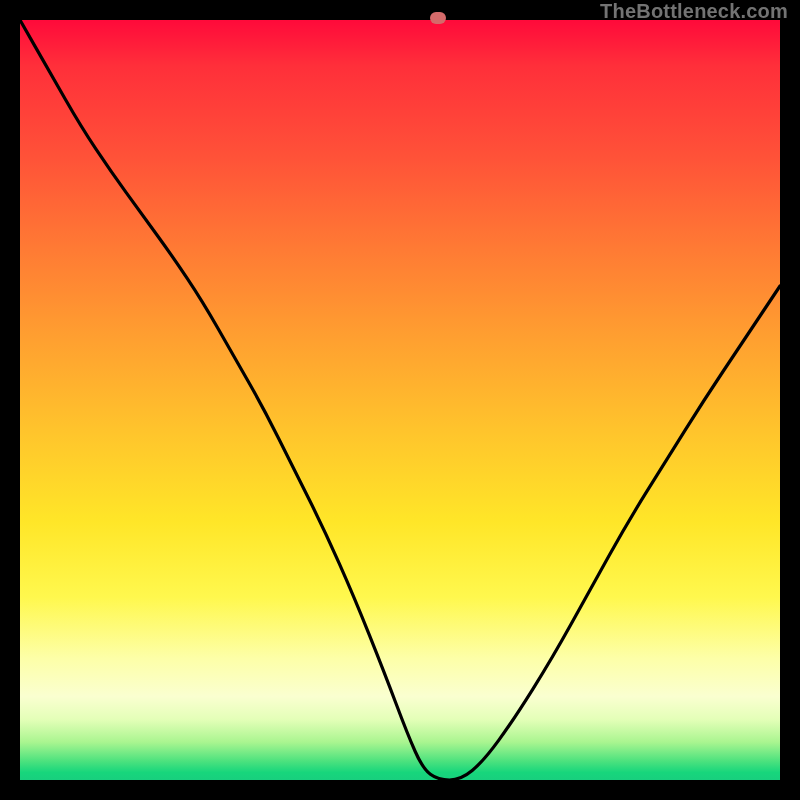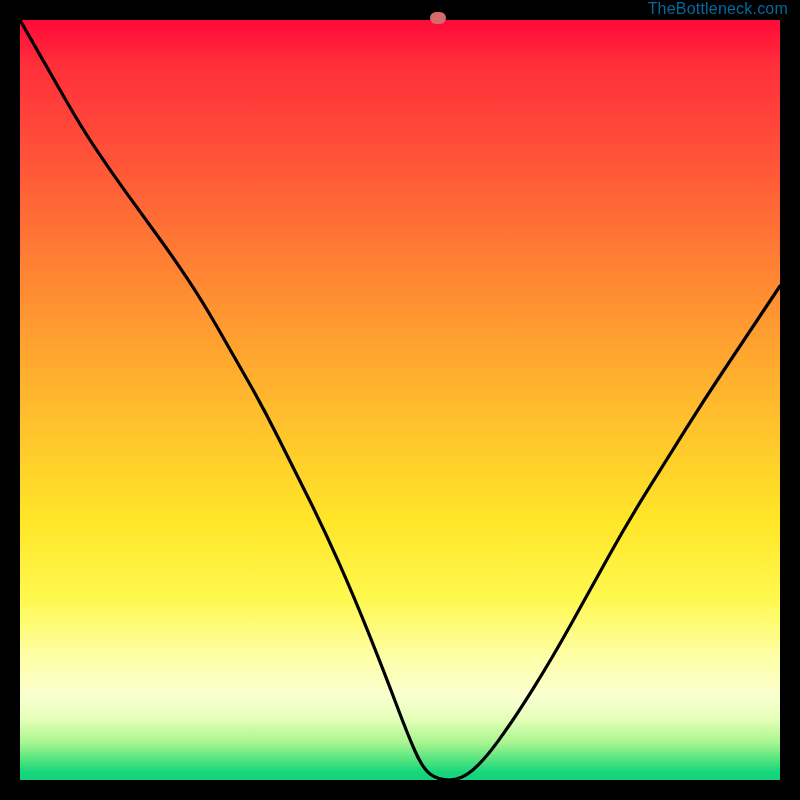--- a/index.html
+++ b/index.html
@@ -60,23 +60,23 @@
   .marker {
     position: absolute;
     width: 16px;
     height: 12px;
     border-radius: 6px;
   }
   .watermark {
     position: absolute;
     top: 0px;
     right: 12px;
-    color: #0369a1;
-    font-size: 16px;
-    font-weight: 400;
+    color: #737373;
+    font-size: 20px;
+    font-weight: 700;
     letter-spacing: 0.2px;
     user-select: none;
   }
 </style>
 </head>
 <body>
 
 <div class="frame">
 
   <div class="watermark">TheBottleneck.com</div>

